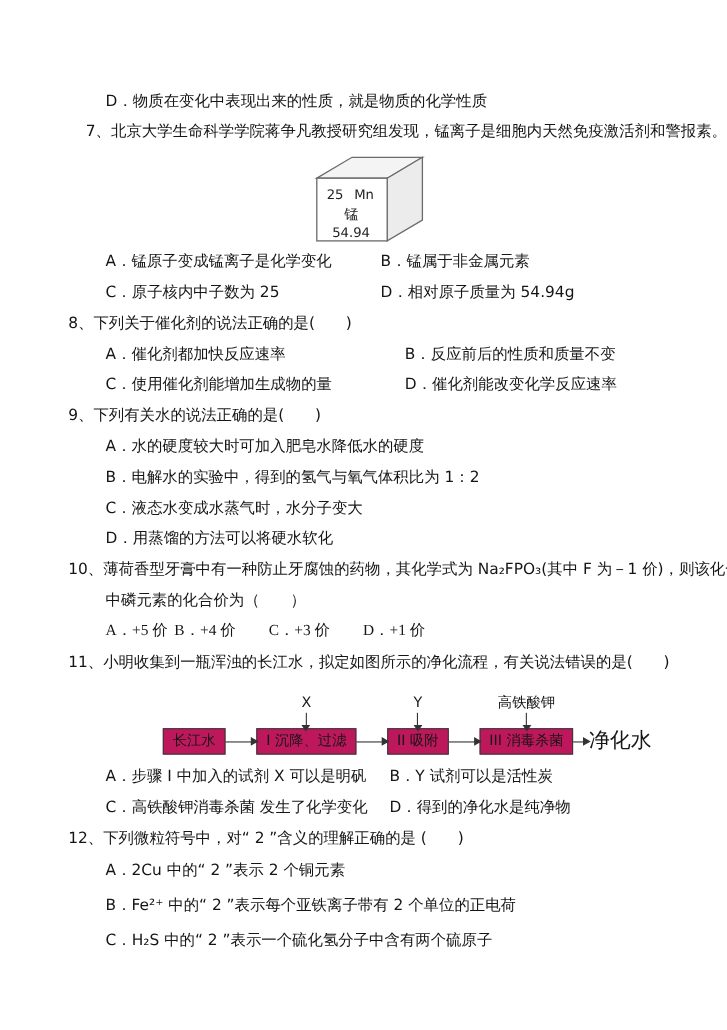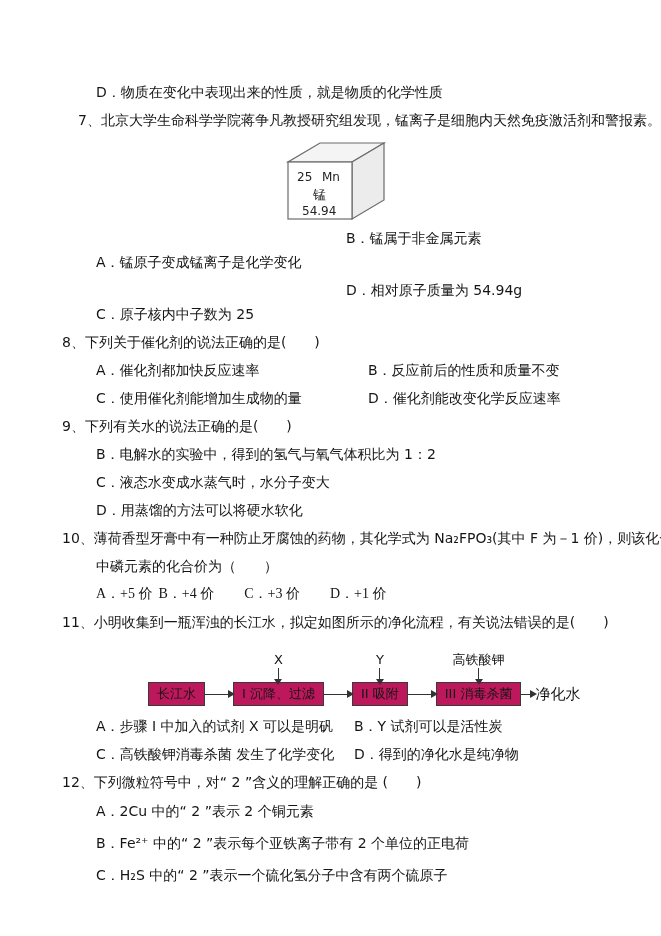--- a/index.html
+++ b/index.html
@@ -6,21 +6,21 @@
   body{
     width:661px;height:936px;background:#ffffff;color:#151515;
     font-family:"DejaVu Sans","Liberation Sans",sans-serif;
     font-size:14px;overflow:hidden;
   }
   .page{padding:78px 30px 0 62px;}
   .tline{line-height:28px;white-space:nowrap;}
   .indent1{padding-left:34px;}   
   .indent2{padding-left:16px;}   
   .opt-row{display:flex;line-height:28px;padding-left:34px;white-space:nowrap;}
-  .opt-col-q7{width:250px;flex:none;margin-top:24px;}
+  .opt-col-q7{width:250px;flex:none;}
   .opt-col-q8{width:272px;flex:none;}
   .opt-col-q11{width:258px;flex:none;}
   .opt-inline{display:flex;line-height:28px;padding-left:34px;white-space:nowrap;}
   .opt-inline .oi{margin-right:6px;font-family:Liberation Serif, serif;}
   .opt-inline .oi.gap{margin-right:30px;}
 
   
   .cube-wrap{margin:6px 0 2px 222px;height:82px;}
 
   
@@ -38,21 +38,21 @@
     white-space:nowrap;background:#be185d;
   }
   .harrow{width:28px;height:1.4px;background:#333;position:relative;flex:none;
     align-self:flex-end;margin-bottom:11px;}
   .harrow.short{width:14px;}
   .harrow::after{
     content:"";position:absolute;right:-2px;top:-3.6px;
     border-top:4px solid transparent;border-bottom:4px solid transparent;
     border-left:7px solid #333;
   }
-  .flow-out{align-self:flex-end;margin-bottom:2px;font-size:15px;line-height:20px;white-space:nowrap;}
+  .flow-out{align-self:flex-end;margin-bottom:2px;font-size:19px;line-height:20px;white-space:nowrap;font-family:Liberation Serif, serif;}
 
   .q12-row{line-height:30px;padding-left:34px;white-space:nowrap;}
   .sp8{height:2px;}
 </style>
 </head>
 <body>
 
 <div class="page">
 
   <div class="tline indent1">D．物质在变化中表现出来的性质，就是物质的化学性质</div>
@@ -84,20 +84,21 @@
   <div class="opt-row">
     <span class="opt-col-q8">A．催化剂都加快反应速率</span>
     <span>B．反应前后的性质和质量不变</span>
   </div>
   <div class="opt-row">
     <span class="opt-col-q8">C．使用催化剂能增加生成物的量</span>
     <span>D．催化剂能改变化学反应速率</span>
   </div>
 
   <div class="tline">9、下列有关水的说法正确的是(　　)</div>
+  <div class="tline indent1">A．水的硬度较大时可加入肥皂水降低水的硬度</div>
   <div class="tline indent1">B．电解水的实验中，得到的氢气与氧气体积比为 1：2</div>
   <div class="tline indent1">C．液态水变成水蒸气时，水分子变大</div>
   <div class="tline indent1">D．用蒸馏的方法可以将硬水软化</div>
 
   <div class="tline">10、薄荷香型牙膏中有一种防止牙腐蚀的药物，其化学式为 Na₂FPO₃(其中 F 为－1 价)，则该化合物</div>
   <div class="tline indent1">中磷元素的化合价为（　　）</div>
   <div class="opt-inline">
     <span class="oi">A．+5 价</span>
     <span class="oi gap">B．+4 价</span>
     <span class="oi gap">C．+3 价</span>

